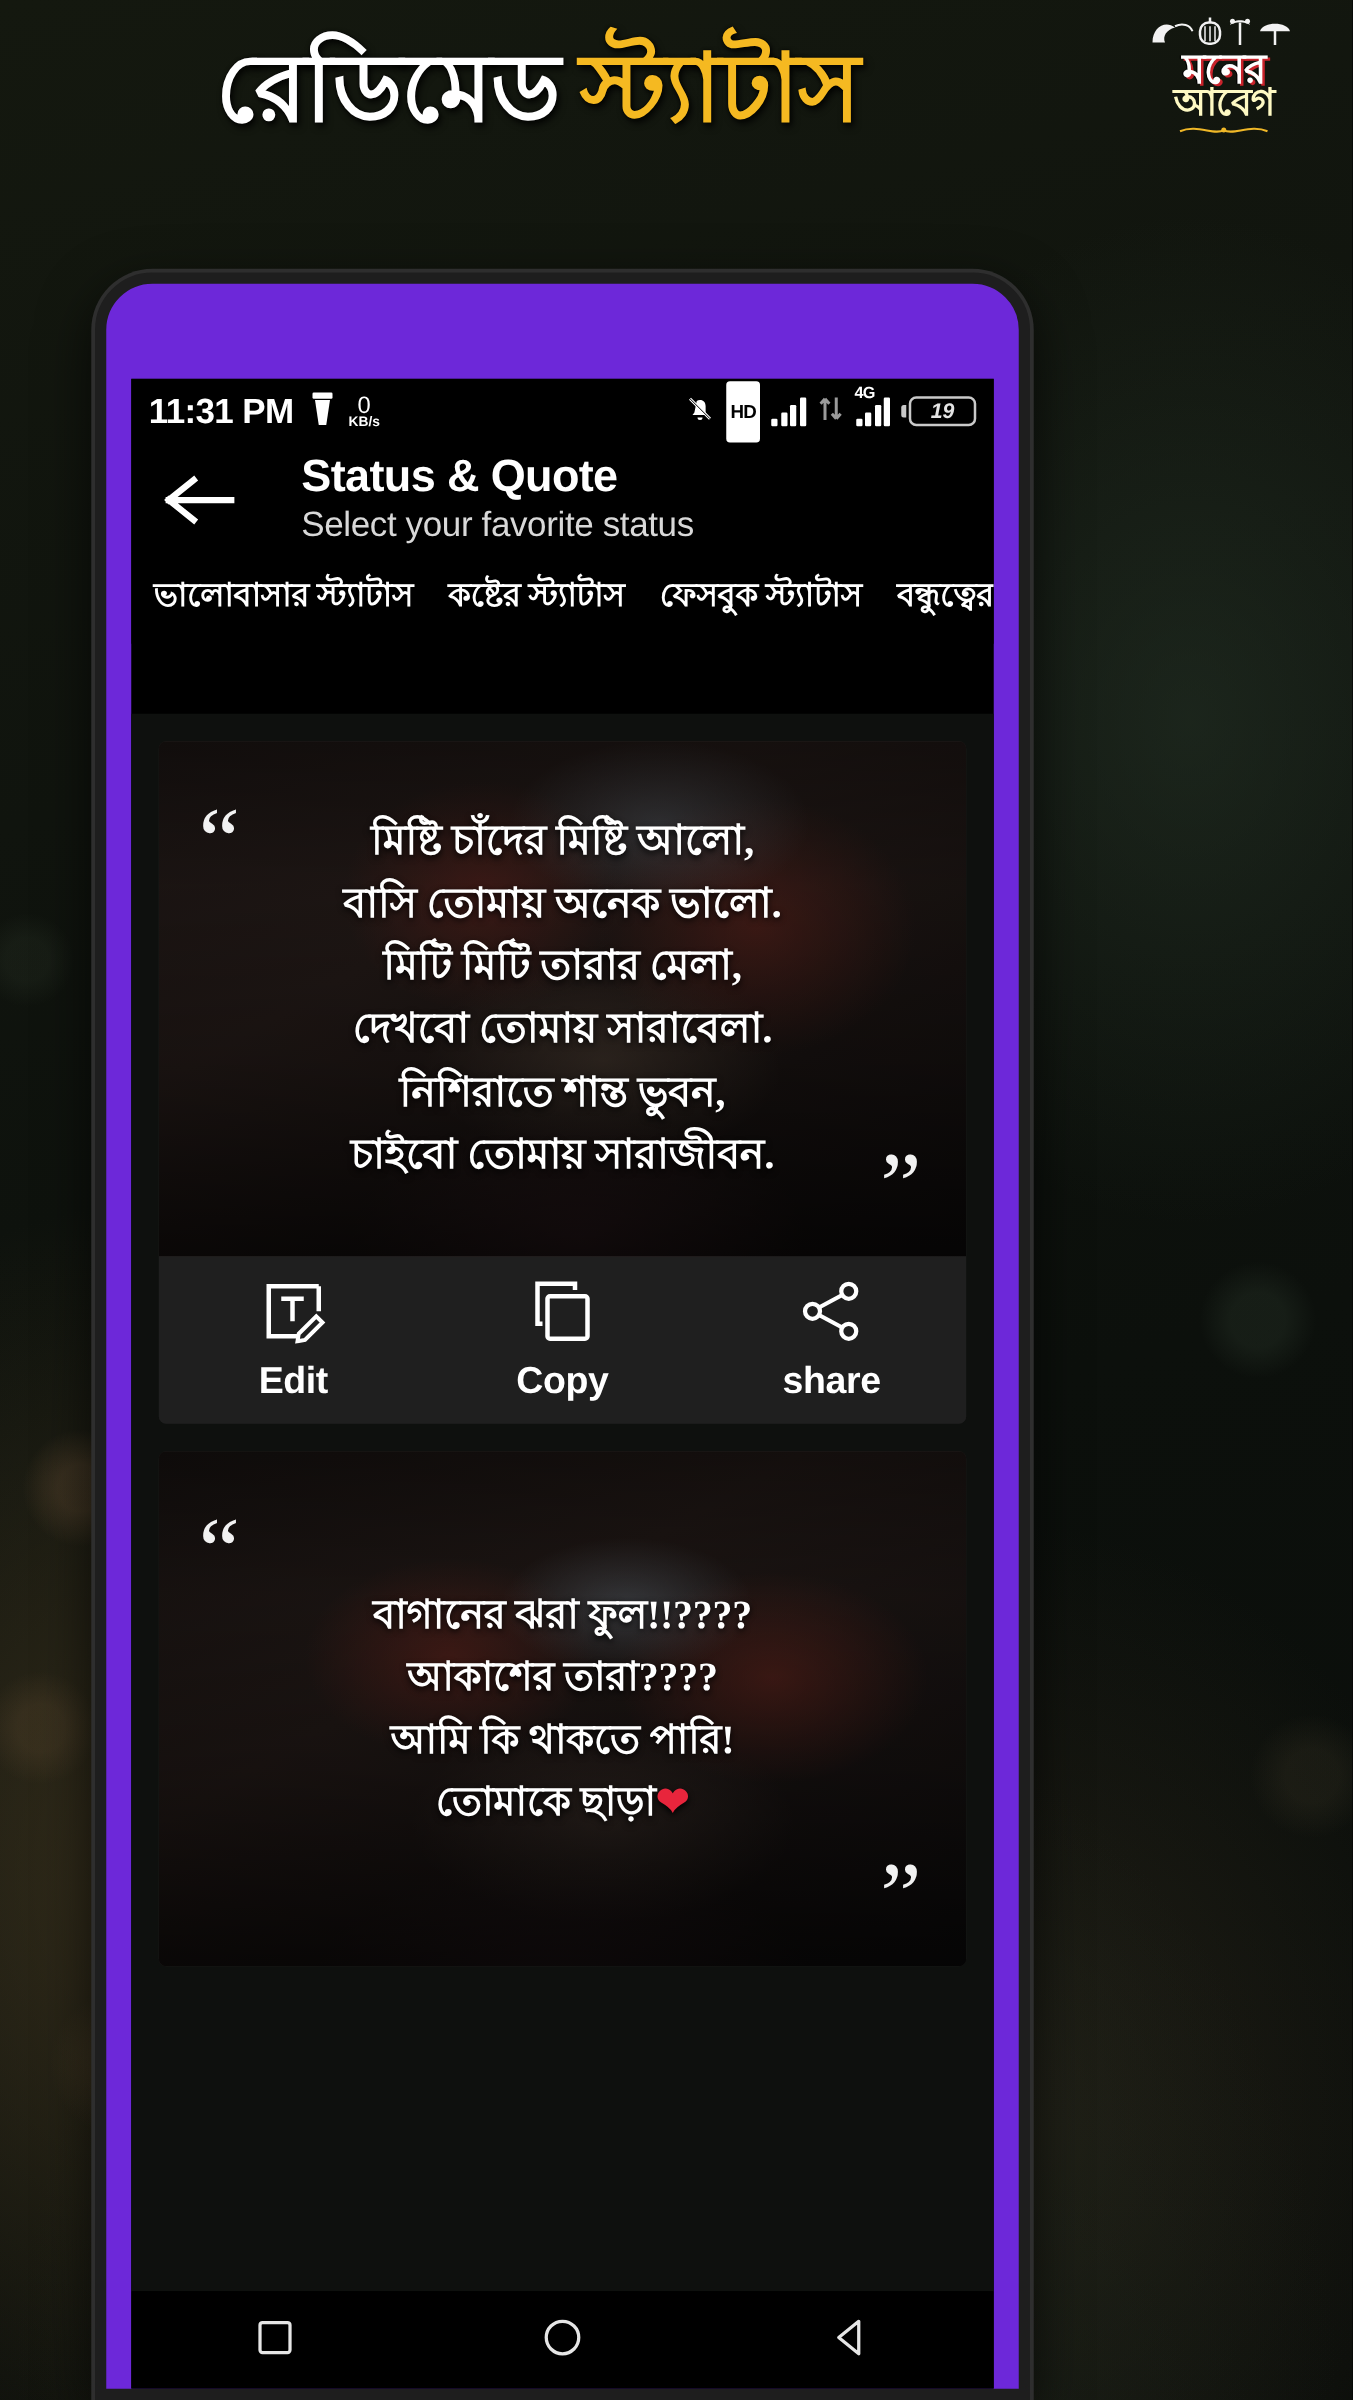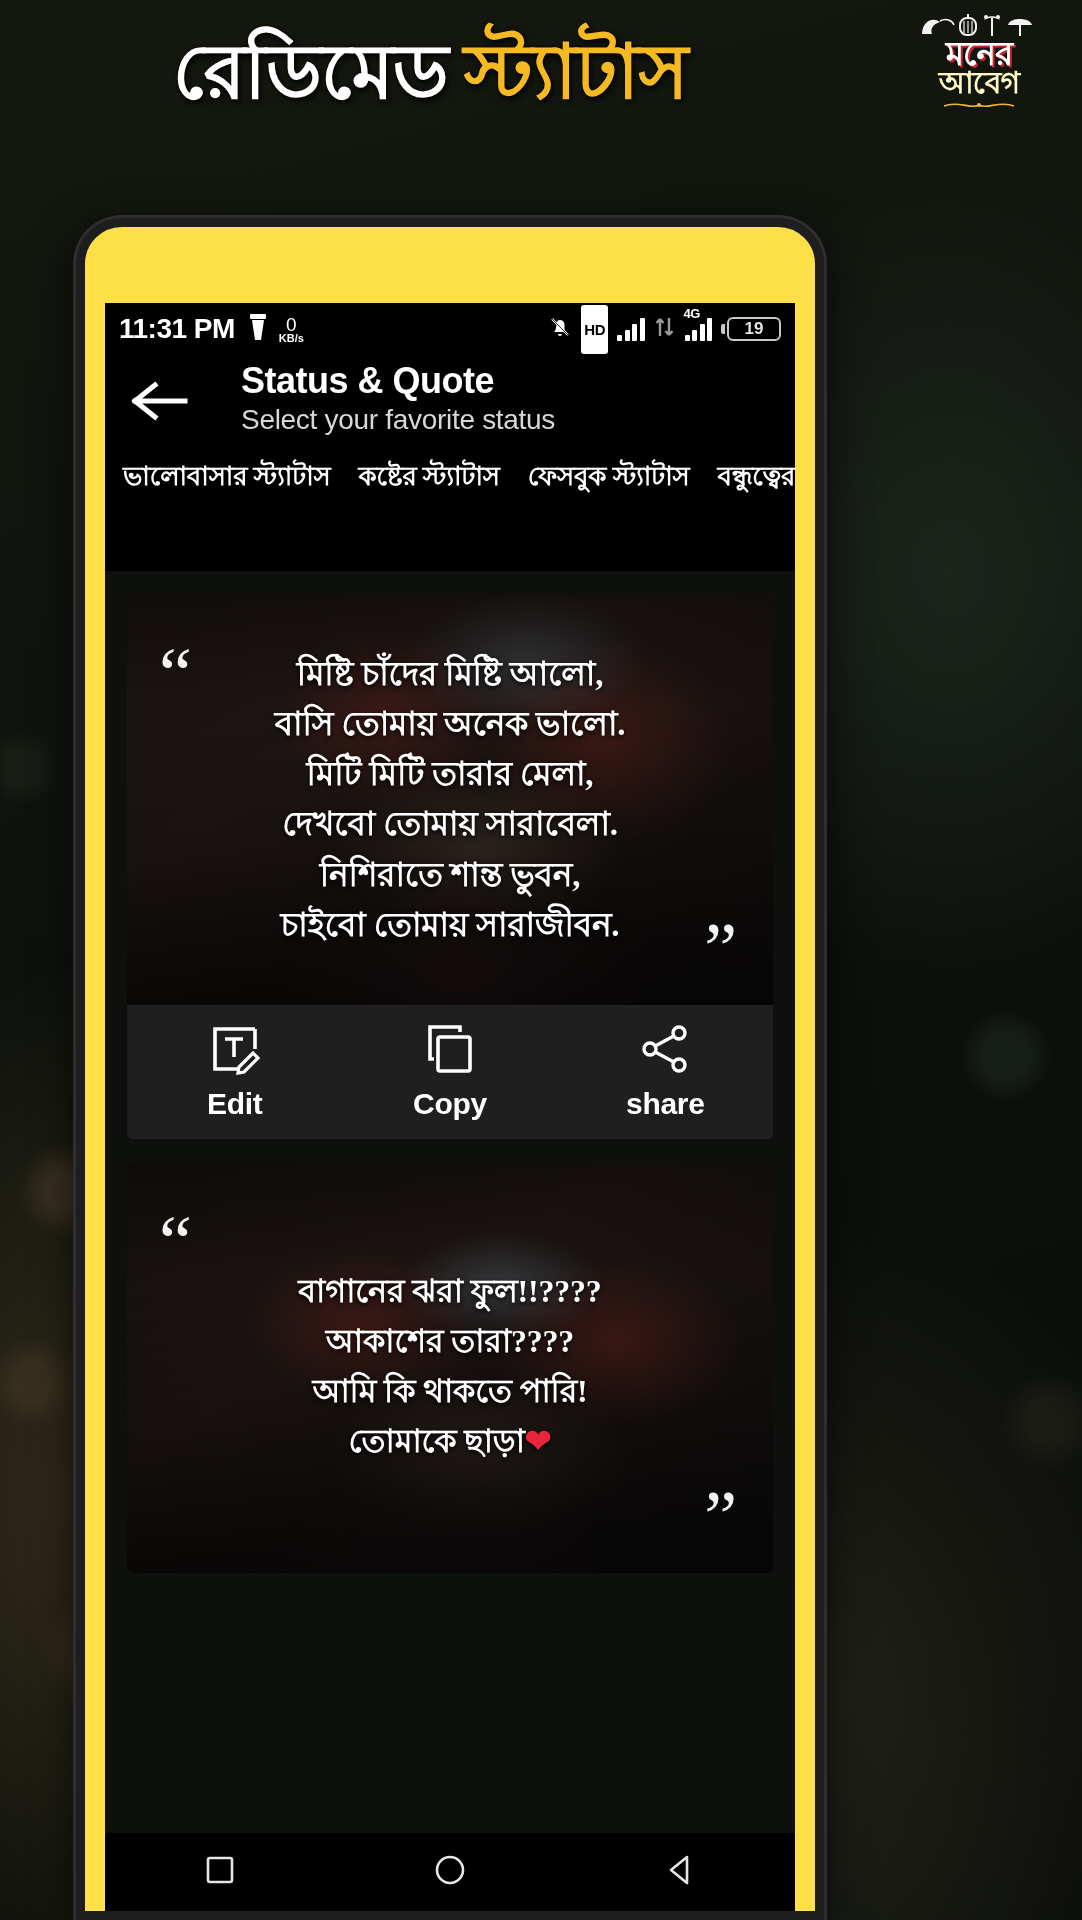--- a/index.html
+++ b/index.html
@@ -48,40 +48,40 @@
   #promo-title .w2{
     color:#f5b921;
     text-shadow:0 0 2px #000, 2px 3px 6px rgba(0,0,0,.85);
     margin-left:16px;
   }
 
   
   #brand-logo{
     position:absolute; right:24px; top:12px;
     width:130px; height:118px;
-    text-align:center; line-height:1;font-family:Liberation Serif, serif;
+    text-align:center; line-height:1;
   }
   #brand-orn-top{ height:26px; position:relative; }
   #brand-orn-top svg{ position:absolute; left:50%; top:0; transform:translateX(-50%); }
   #brand-line1{
     font-size:33px; font-weight:700; color:#ffffff;
     text-shadow:2px 2px 0 #c9232b, -1px 0 0 #000;
     letter-spacing:-1px;
   }
   #brand-line2{
     font-size:30px; font-weight:700; color:#fef9c3;
     letter-spacing:-1px; margin-top:-3px;
   }
   #brand-orn-bot{ margin-top:1px; }
 
   
   #phone-frame{
     position:absolute; left:76px; top:218px;
     width:748px; height:1702px; z-index:4;
-    background:#fde047;
+    background:#6d28d9;
     border:9px solid #1e1e1e;
     border-radius:46px 46px 0 0;
     box-shadow:0 0 0 3px #2e2e2e, 0 14px 44px rgba(0,0,0,.75);
     overflow:hidden;
   }
   #phone-screen{
     position:absolute; left:20px; top:76px; right:20px; bottom:0;
     background:#000;
     overflow:hidden;
   }
@@ -112,21 +112,21 @@
   #net-4g .lbl{
     position:absolute; left:-1px; top:-11px;
     font-size:13px; font-weight:700; letter-spacing:-.5px;
   }
   #battery-icon{
     display:flex; align-items:center; gap:2px;
   }
   #battery-icon .body{
     order:1; width:54px; height:24px; border:2.5px solid #c9c9c9; border-radius:6px;
     display:flex; align-items:center; justify-content:center;
-    font-size:17px; font-weight:600; color:#e4e4e4;
+    font-size:17px; font-weight:600; color:#e4e4e4;font-style:italic;
   }
   #battery-icon .nub{ order:0; width:4px; height:10px; background:#c9c9c9; border-radius:2px 0 0 2px; }
 
   
   #app-bar{
     background:#000; padding:6px 0 4px 0;
     display:flex; align-items:center;gap:28px;
   }
   #back-button{
     width:108px; display:flex; align-items:center; justify-content:center;

